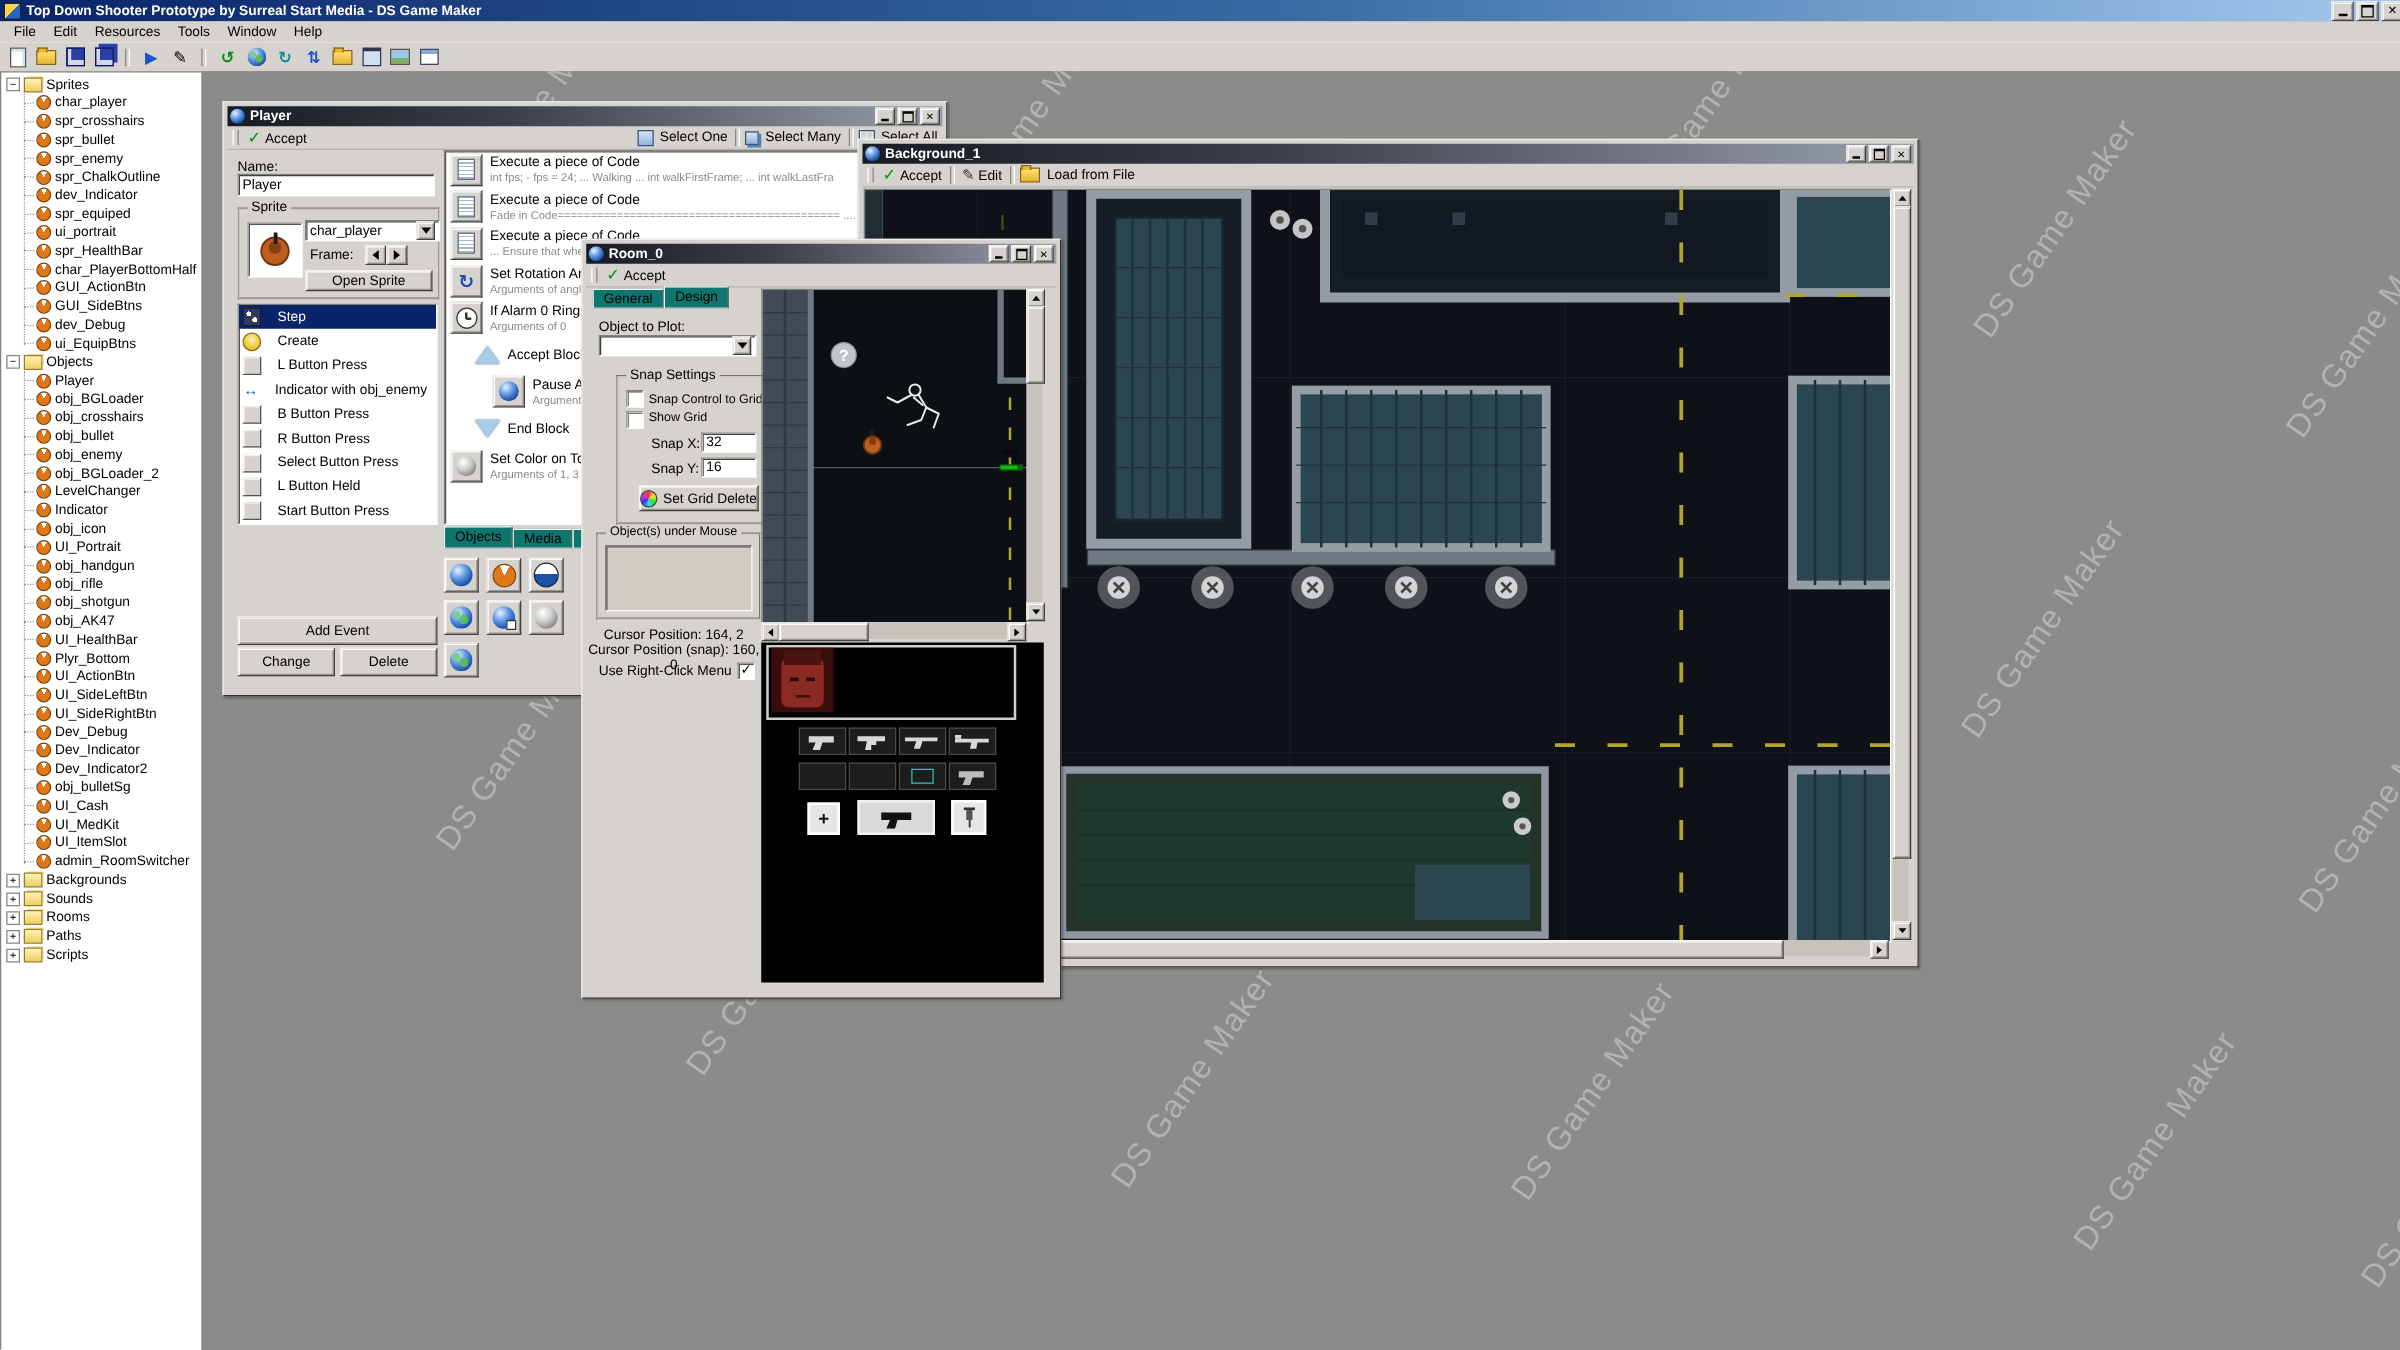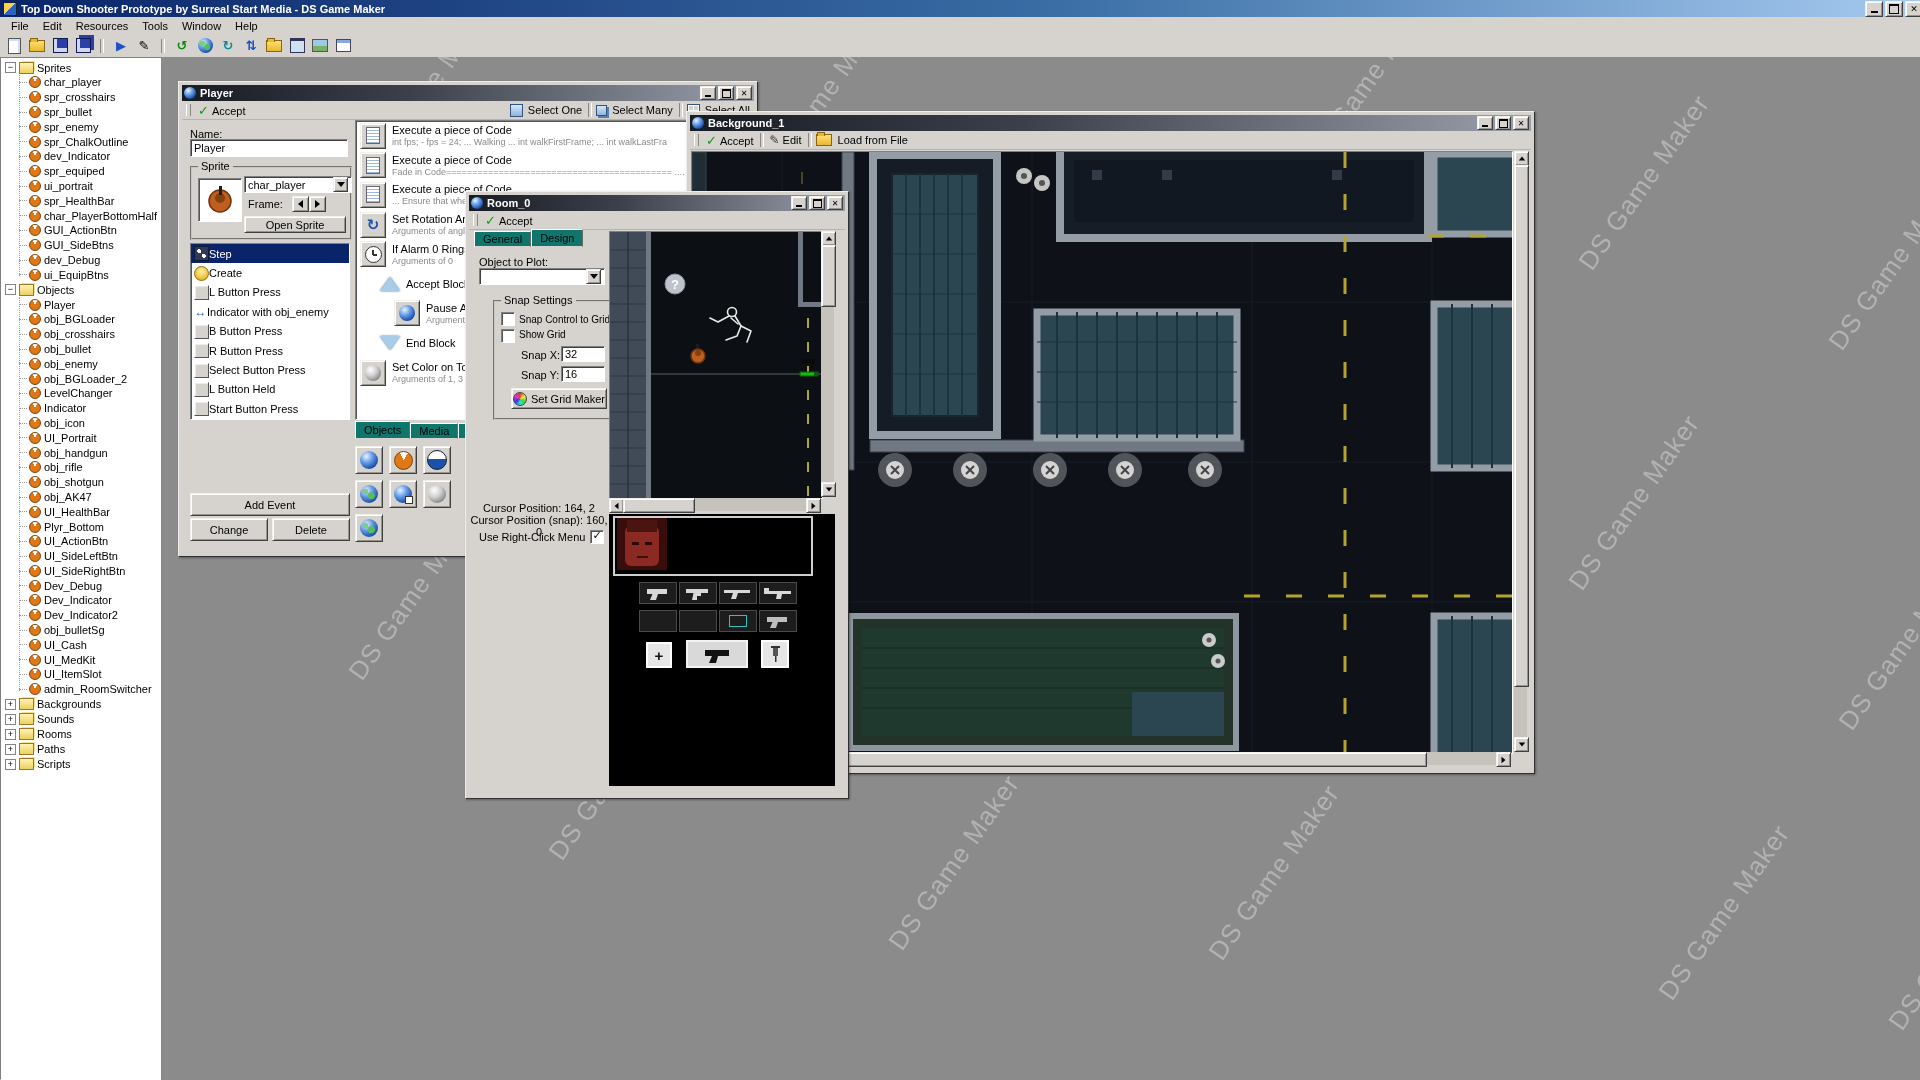--- a/index.html
+++ b/index.html
@@ -73,21 +73,21 @@
   .tab{height:14px;padding:0 8px;background:#0f766e;border:1px solid;border-color:#fff #6a6a6a #d6d3ce #fff;display:flex;align-items:center}
   .tab.active{height:16px;font-weight:normal;border-bottom:1px solid #d6d3ce;position:relative;z-index:2}
 
   
   .sbv{position:absolute;width:13px;background:#c6c3bc}
   .sbh{position:absolute;height:13px;background:#c6c3bc}
   .sbtn{position:absolute;width:13px;height:13px;display:flex;align-items:center;justify-content:center}
   .sthumb{position:absolute}
 
   
-  .ev-row{display:flex;align-items:center;height:19.4px;padding-left:3px;gap:0;white-space:nowrap;overflow:hidden}
+  .ev-row{display:flex;align-items:center;height:19.4px;padding-left:3px;gap:13px;white-space:nowrap;overflow:hidden}
   .ev-row.sel{background:#0a246a;color:#fff}
   .ev-ico{width:13px;height:13px;flex:none}
   .ev-ico.step{background:#2d3a5e;background-image:radial-gradient(circle at 32% 32%,#fff 0 2px,rgba(0,0,0,0) 2px),radial-gradient(circle at 68% 68%,#fff 0 2px,rgba(0,0,0,0) 2px);border:1px solid #101a30}
   .ev-ico.lamp{border-radius:50%;background:radial-gradient(circle at 50% 35%,#fff3ae,#e8b820 75%);border:1px solid #8a6a10}
   .ev-ico.keycap{background:#d6d3ce;border:1px solid;border-color:#fff #555 #555 #fff;box-shadow:inset 1px 1px 0 #efede9}
   .ev-ico.coll{display:flex;align-items:center;justify-content:center;color:#2255cc;font-weight:bold}
   .ev-ico.coll::before{content:"\2194";font-size:12px}
   .act-row{position:relative;height:29.6px;display:flex;align-items:center;gap:6px;padding-left:4px;white-space:nowrap;overflow:hidden}
   .ai{width:24px;height:24px;display:flex;align-items:center;justify-content:center;flex:none}
   .ai-paper{width:12px;height:15px;background:repeating-linear-gradient(#fff 0 2px,#9db8d8 2px 3px);border:1px solid #667}
@@ -810,22 +810,26 @@
         <div style="position:absolute;left:6px;top:27px;display:flex;gap:4px">
             <span class="cb"></span>
             <span style="font-size:10px">Show Grid</span>
           </div>
         <span style="position:absolute;left:26px;top:47px">Snap X:</span>
         <input class="field" style="position: absolute; left: 66px; top: 44px; width: 36px; height: 12px;" value="32">
         <span style="position:absolute;left:26px;top:67px">Snap Y:</span>
         <input class="field" style="position: absolute; left: 66px; top: 64px; width: 36px; height: 12px;" value="16">
         <div class="btn3d" style="position:absolute;left:16px;top:86px;width:94px;height:19px;display:flex;align-items:center;justify-content:center">
             <span class="colorwheel"></span>
-            <span>Set Grid Maker</span>
-          </div>
+            <span>Set Grid Delete</span>
+          </div>
+      </div>
+      <div class="group" style="position:absolute;left:8px;top:196px;width:128px;height:66px">
+        <span class="legend" style="font-size:10px">Object(s) under Mouse</span>
+        <div class="sunken" style="position:absolute;left:5px;top:8px;right:5px;bottom:5px;background:#cfccc5"></div>
       </div>
       <div style="position:absolute;left:0;top:272px;width:140px;text-align:center">Cursor Position: 164, 2</div>
       <div style="position:absolute;left:0;top:284px;width:140px;text-align:center">Cursor Position (snap): 160, 0</div>
       <div style="position:absolute;left:10px;top:300px;display:flex;align-items:center;gap:5px">
         <span>Use Right-Click Menu</span>
         <span class="cb checked"></span>
       </div>
 
       <div class="sunken" style="position:absolute;left:140px;top:1px;width:212px;height:266px;overflow:hidden">
         <svg width="212" height="266" viewBox="0 0 212 266">

